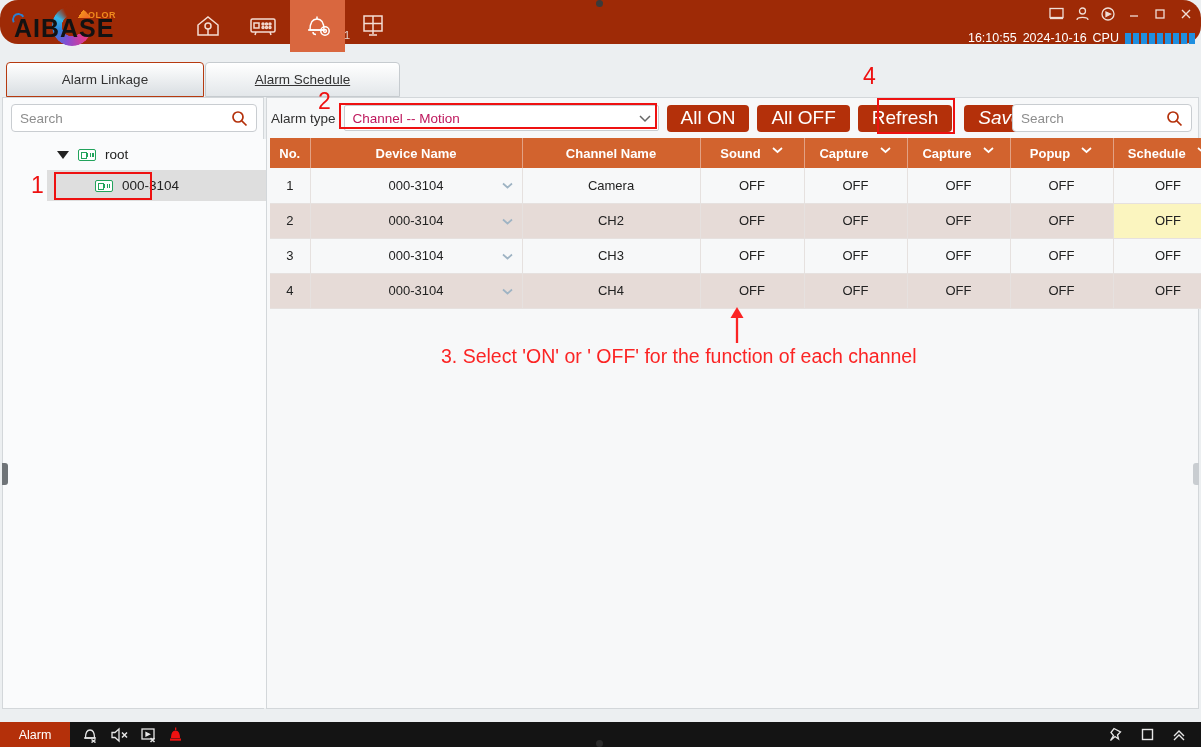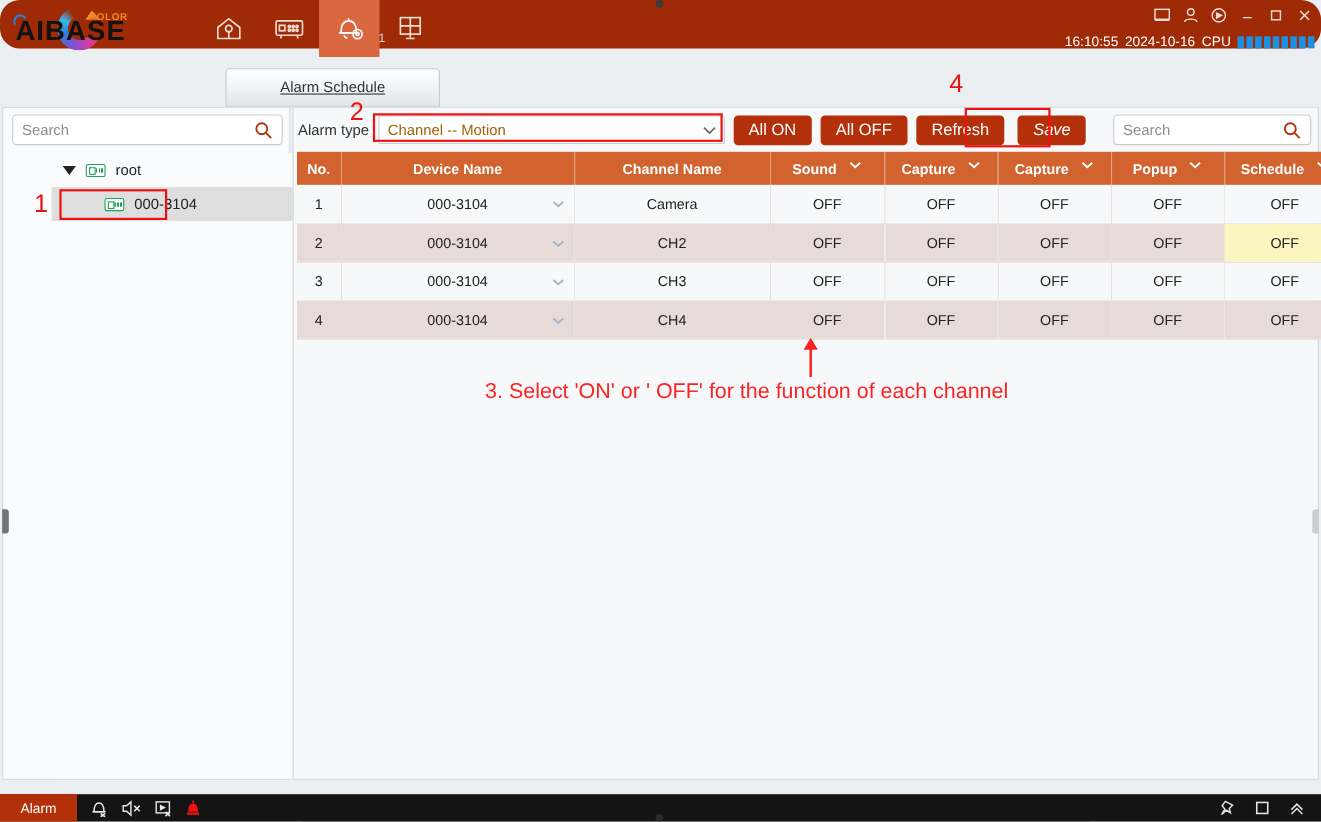--- a/index.html
+++ b/index.html
@@ -150,26 +150,26 @@
   }
   .toolbar {
     position: absolute; left: 0; top: 0; width: 933px; height: 40px;
     display: flex; align-items: center;
   }
   .tb-label { font-size: 13.5px; color: #303030; margin-left: 4px; }
   .alarmtype-select {
     width: 315px; height: 26px; margin-left: 8px;
     background: #fff; border: 1px solid #c9cdd1; border-radius: 2px;
     display: flex; align-items: center; padding: 0 6px 0 8px;
-    font-size: 13.5px; color: #a16207; cursor: pointer;
+    font-size: 13.5px; color: #be185d; cursor: pointer;
   }
   .chev-down-sel { margin-left: auto; }
   .btn {
     height: 27px; border-radius: 4px; border: none;
-    background: #b4300a; color: #fff; font-size: 15px;
+    background: #b4300a; color: #fff; font-size: 19px;
     padding: 0 14px; cursor: pointer; margin-left: 8px;
     font-family: "Liberation Sans", sans-serif;
   }
   #btn-save { margin-left: 12px; font-style: italic; }
   .tb-search {
     position: absolute; right: 8px; top: 6px; width: 180px; height: 28px;
     background: #fff; border: 1px solid #c9cdd1; border-radius: 4px;
     display: flex; align-items: center;
   }
   .tb-search input {
@@ -346,20 +346,23 @@
           <i style="background: rgb(31, 143, 224);"></i>
           <i style="background: rgb(31, 143, 224);"></i>
           <i style="background: rgb(31, 143, 224);"></i>
           <i style="background: rgb(31, 143, 224);"></i>
           <i style="background: rgb(31, 143, 224);"></i>
         </span>
     </div>
   </div>
 
   <div class="tabstrip">
+    <div class="tab active" id="tab0">
+      <span>Alarm Linkage</span>
+    </div>
     <div class="tab" id="tab1">
       <span>Alarm Schedule</span>
     </div>
   </div>
 
   <div class="leftpanel">
     <div class="searchbox">
       <input placeholder="Search" style="">
       <span class="search-ico">
         <svg width="17" height="17" viewBox="0 0 17 17" fill="none" stroke="#b4300a" stroke-width="1.7">

